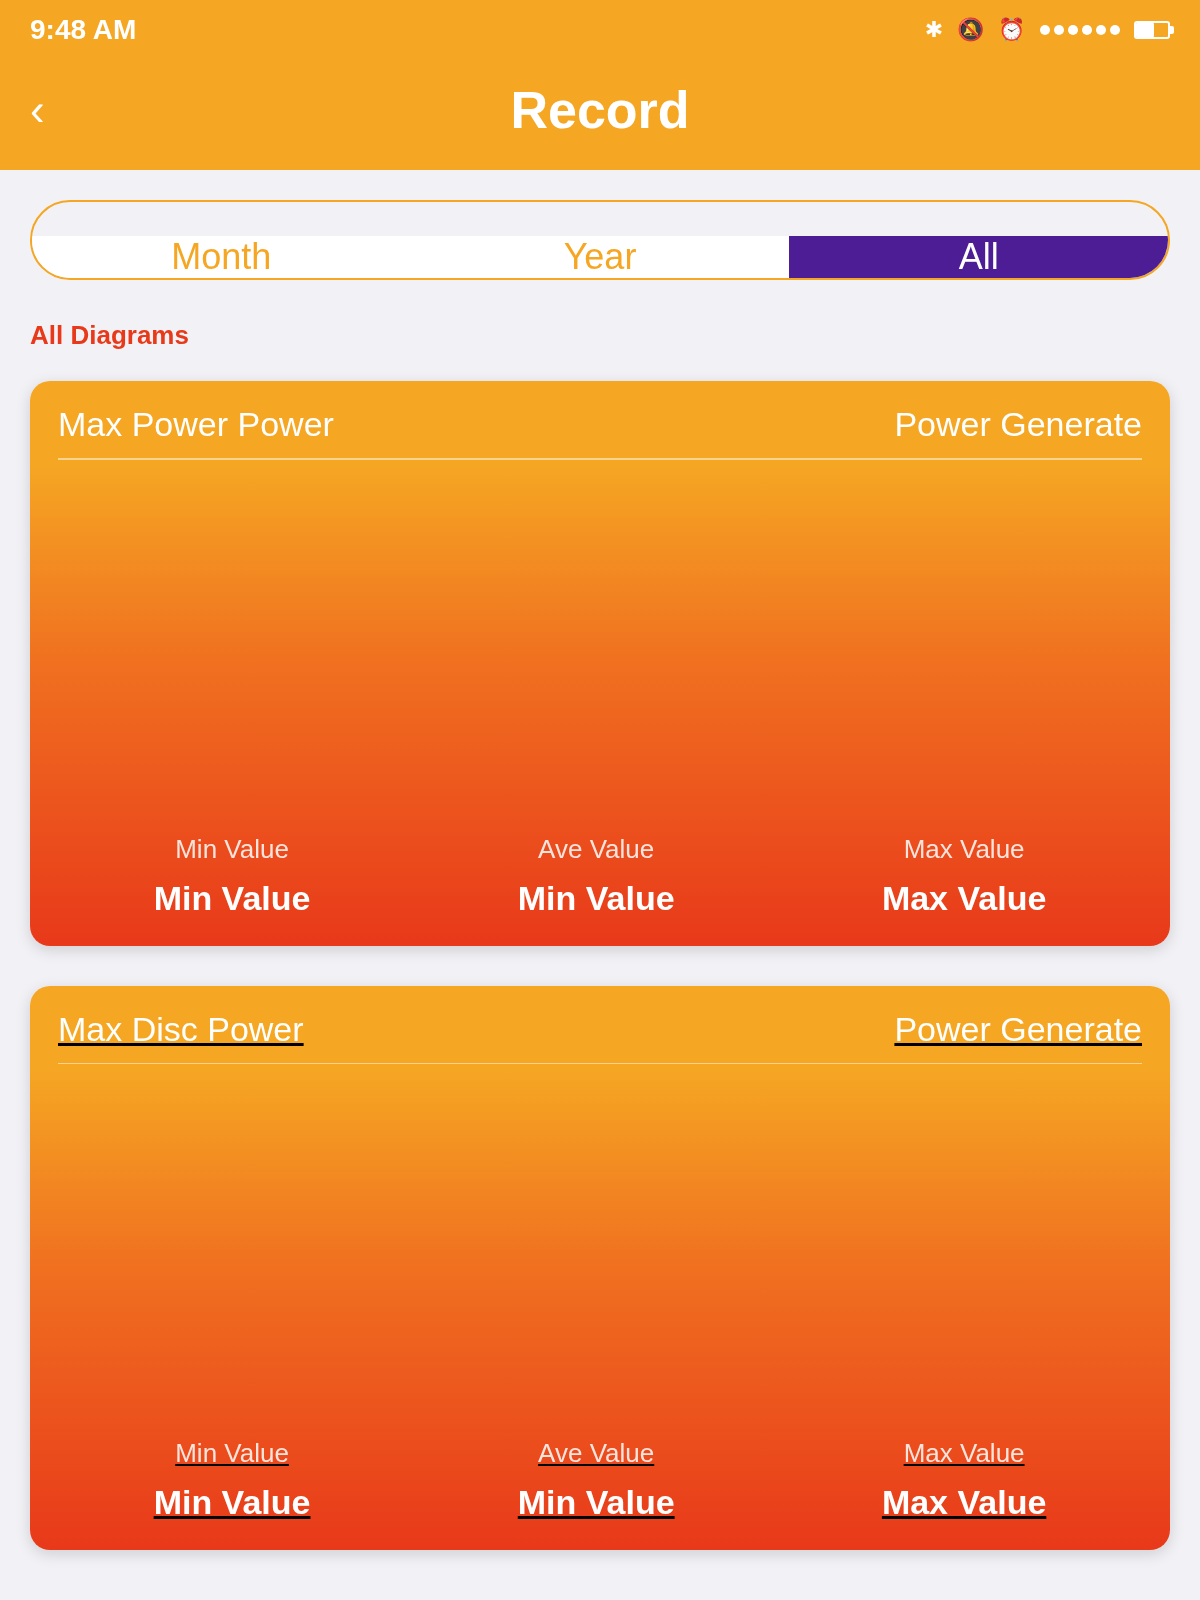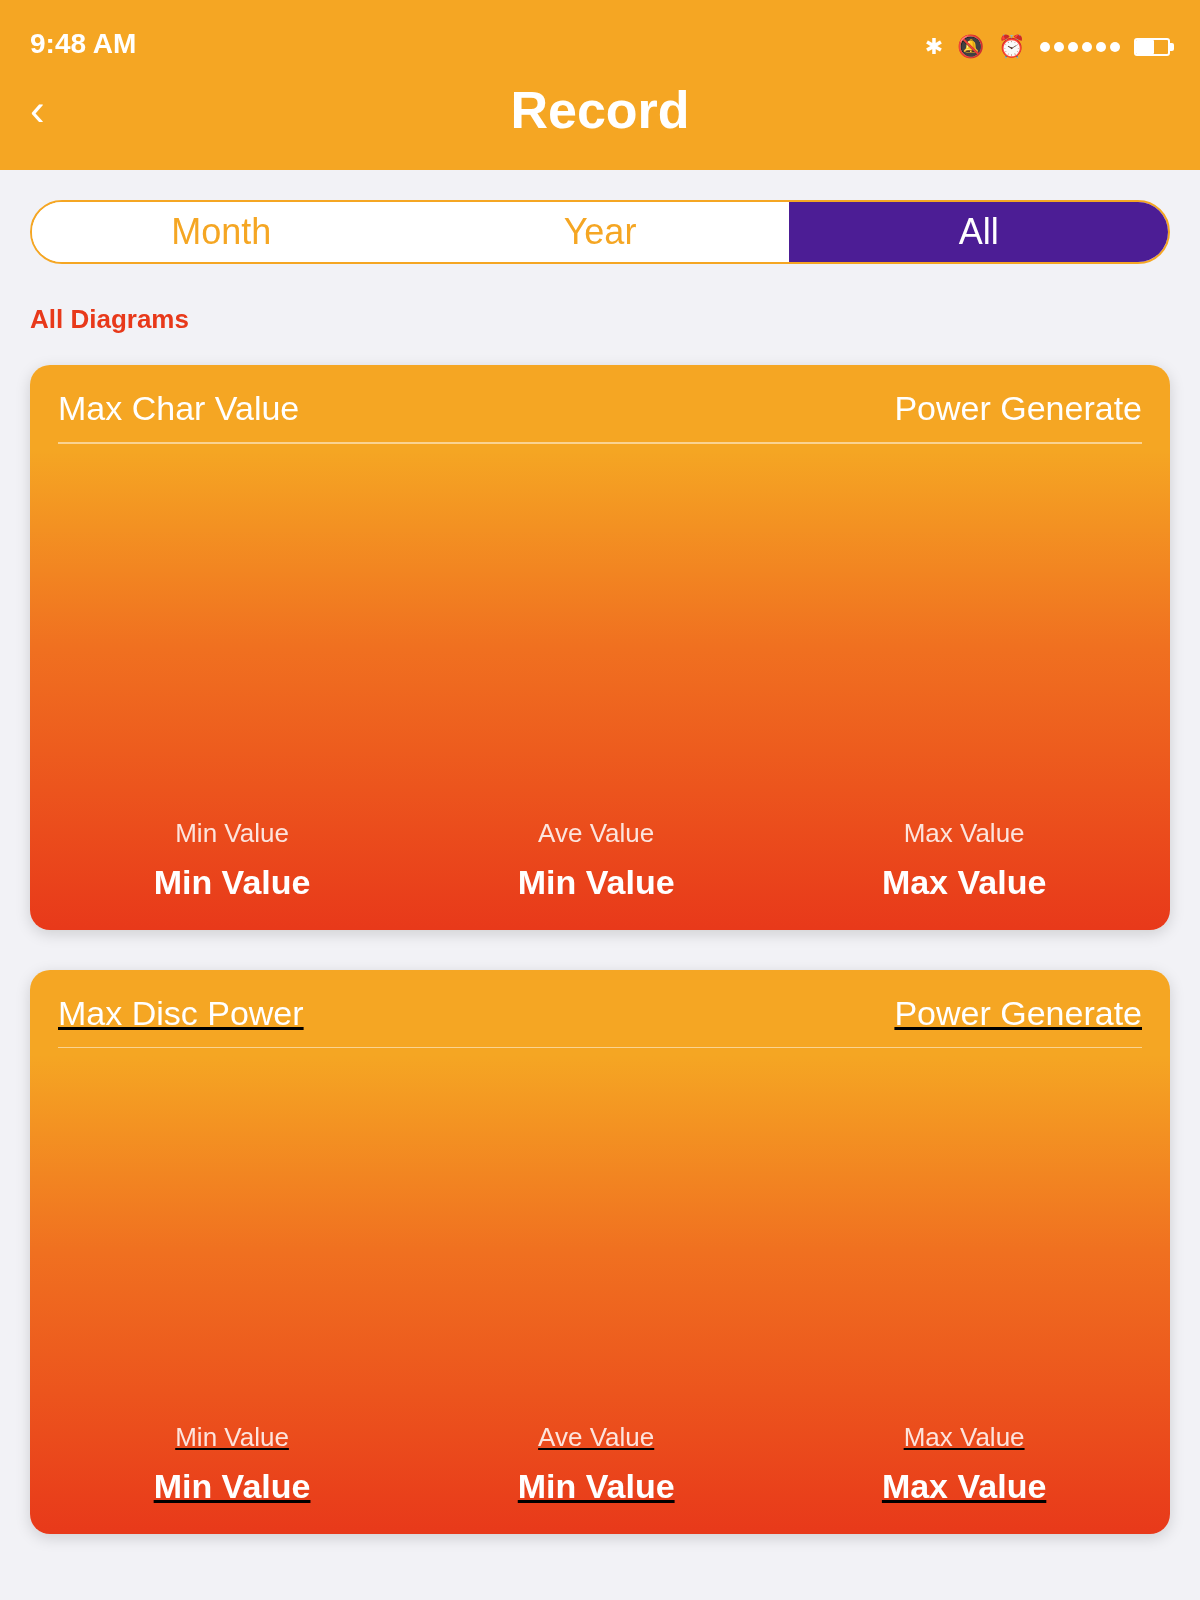--- a/index.html
+++ b/index.html
@@ -12,21 +12,21 @@
       overflow: hidden;
       position: relative;
     }
 
     
     .status-bar {
       width: 100%;
       height: 60px;
       background: #F5A623;
       display: flex;
-      align-items: flex-end;
+      align-items: center;
       justify-content: space-between;
       padding: 0 30px;
     }
     .status-time {
       color: white;
       font-size: 28px;
       font-weight: 600;
     }
     .status-icons {
       display: flex;
@@ -102,21 +102,22 @@
       padding: 30px 30px;
     }
 
     
     .tab-selector {
       display: flex;
       border: 2.5px solid #F5A623;
       border-radius: 50px;
       overflow: hidden;
       margin-bottom: 40px;
-      height: 64px;
+      height: 80px;
+      align-items: flex-end;
     }
     .tab-btn {
       flex: 1;
       display: flex;
       align-items: center;
       justify-content: center;
       font-size: 36px;
       font-weight: 400;
       cursor: pointer;
       border: none;
@@ -244,21 +245,21 @@
   <div class="tab-selector">
     <button class="tab-btn inactive">Month</button>
     <button class="tab-btn inactive">Year</button>
     <button class="tab-btn active">All</button>
   </div>
 
   <div class="section-title">All Diagrams</div>
 
   <div class="diagram-card card-gradient-1">
     <div class="card-header">
-      <span class="card-title-left">Max Char Value</span>
+      <span class="card-title-left">Max Power Power</span>
       <span class="card-title-right">Power Generate</span>
     </div>
     <div class="card-divider"></div>
     <div class="chart-area">
       
     </div>
     <div class="card-stats">
       <div class="stat-item">
         <span class="stat-label">Min Value</span>
         <span class="stat-value">Min Value</span>

